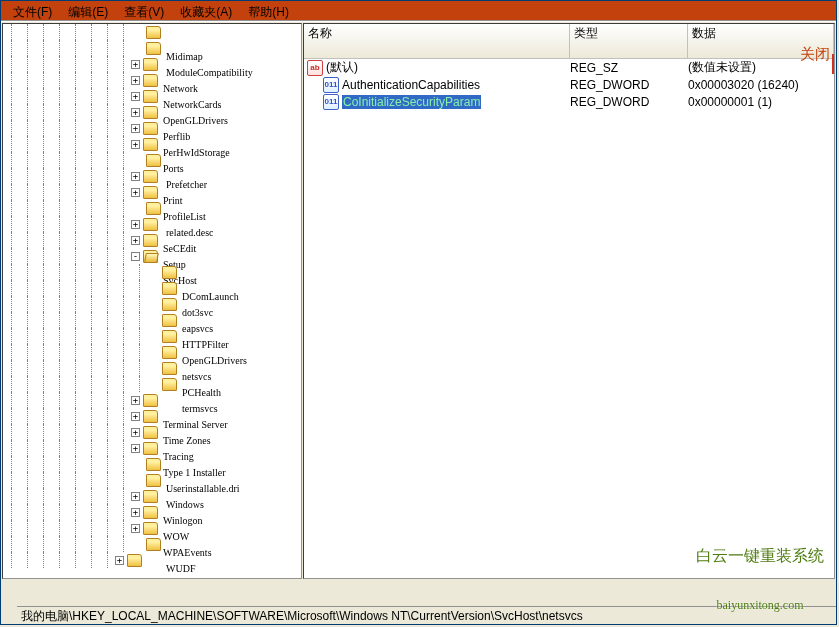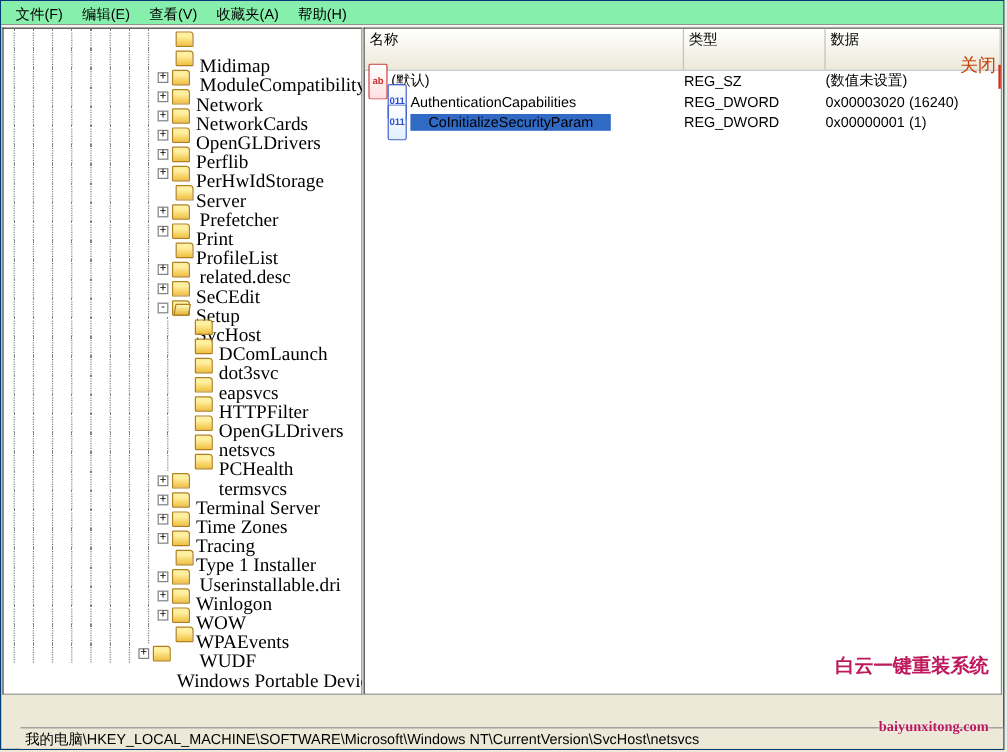--- a/index.html
+++ b/index.html
@@ -48,21 +48,21 @@
   align-items: center;
   justify-content: center;
   color: white;
   font-weight: bold;
   font-size: 11px;
 }
 .win-btn.close {
   background: linear-gradient(to bottom, #e57373, #c62828 50%, #b71c1c);
 }
 .menubar {
-  background: #86efac;
+  background: #c2410c;
   height: 20px;
   display: flex;
   padding: 2px 4px;
   border-bottom: 1px solid #919191;
 }
 .menu-item {
   padding: 1px 8px;
   cursor: default;
 }
 .content {
@@ -128,21 +128,21 @@
   position: relative;
 }
 .folder.open::before {
   content: ""; position: absolute;
   left: 1px; top: 2px; right: -1px; bottom: -1px;
   background: linear-gradient(to bottom, #fff8c0, #e8b838);
   border: 1px solid #b08020;
   transform: skewX(-10deg);
   border-radius: 1px;
 }
-.node-label { padding: 15px 2px; font-family: "Tahoma", "SimSun"; font-size: 16px; margin-top: 48px;}
+.node-label { padding: 15px 2px; font-family: "Tahoma", "SimSun"; font-size: 10px; margin-top: 48px;}
 .list-panel {
   flex: 1;
   background: white;
   border: 1px inset #919191;
   margin: 1px 1px 1px 0;
   position: relative;
 }
 .list-header {
   display: flex;
   height: 35px;
@@ -162,25 +162,25 @@
   display: flex;
   height: 17px;
   align-items: center;
 }
 .row .cell { overflow: hidden; white-space: nowrap; font-size: 12px; }
 .row .cell-name { width: 266px; padding-left: 3px; display: flex; align-items: center;}
 .row .cell-type { width: 118px; }
 .row .cell-data { flex: 1; }
 .row.selected .cell-name .val-label {
   background: #316ac5;
-  color: #000000;
-  padding: 0 15px;
+  color: #86efac;
+  padding: 0 1px;
 }
 .val-icon {
-  width: 16px; height: 30px;
+  width: 16px; height: 16px;
   margin-right: 3px;
   display: inline-flex;
   align-items: center;
   justify-content: center;
   font-size: 8px;
   font-weight: bold;
   border-radius: 2px;
 }
 .val-icon.sz {
   background: linear-gradient(#fff,#ffe0e0);
@@ -217,27 +217,26 @@
   top: 30px;
   right: 0px;
   width: 2px;
   height: 20px;
   background: #d03020;
 }
 .watermark {
   position: absolute;
   bottom: 10px;
   right: 12px;
-  color: #be185d;
+  color: #4d7c0f;
   font-size: 16px;
   font-family: "SimSun", sans-serif;
-  text-align: right;
+  text-align: center;
   line-height: 18px;
   text-shadow: 0 0 2px #fff;
-  font-weight: bold;
 }
 .watermark .line2 { font-family: Tahoma; font-size: 12px; margin-top: 31px; }
 </style>
 </head>
 <body>
 
 <div class="window">
 
   <div class="menubar">
     <div class="menu-item">文件(F)</div>
@@ -362,21 +361,21 @@
                 <span class="v"></span>
                 <span class="v"></span>
                 <span class="v"></span>
                 <span class="v"></span>
                 <span class="v"></span>
                 <span class="v"></span>
                 <span class="v"></span>
               </span>
               <span class="expander">+</span>
               <span class="folder"></span>
-              <span class="node-label">Server</span>
+              <span class="node-label">Ports</span>
             </div>
             <div class="tree-row">
               <span class="lines">
                 <span class="v"></span>
                 <span class="v"></span>
                 <span class="v"></span>
                 <span class="v"></span>
                 <span class="v"></span>
                 <span class="v"></span>
                 <span class="v"></span>
@@ -671,20 +670,35 @@
                 <span class="v"></span>
                 <span class="v"></span>
                 <span class="v"></span>
                 <span class="v"></span>
                 <span class="v"></span>
                 <span class="v"></span>
               </span>
               <span class="expander blank"></span>
               <span class="folder"></span>
               <span class="node-label">Userinstallable.dri</span>
+            </div>
+            <div class="tree-row">
+              <span class="lines">
+                <span class="v"></span>
+                <span class="v"></span>
+                <span class="v"></span>
+                <span class="v"></span>
+                <span class="v"></span>
+                <span class="v"></span>
+                <span class="v"></span>
+                <span class="v"></span>
+              </span>
+              <span class="expander blank"></span>
+              <span class="folder"></span>
+              <span class="node-label">Windows</span>
             </div>
             <div class="tree-row">
               <span class="lines">
                 <span class="v"></span>
                 <span class="v"></span>
                 <span class="v"></span>
                 <span class="v"></span>
                 <span class="v"></span>
                 <span class="v"></span>
                 <span class="v"></span>

